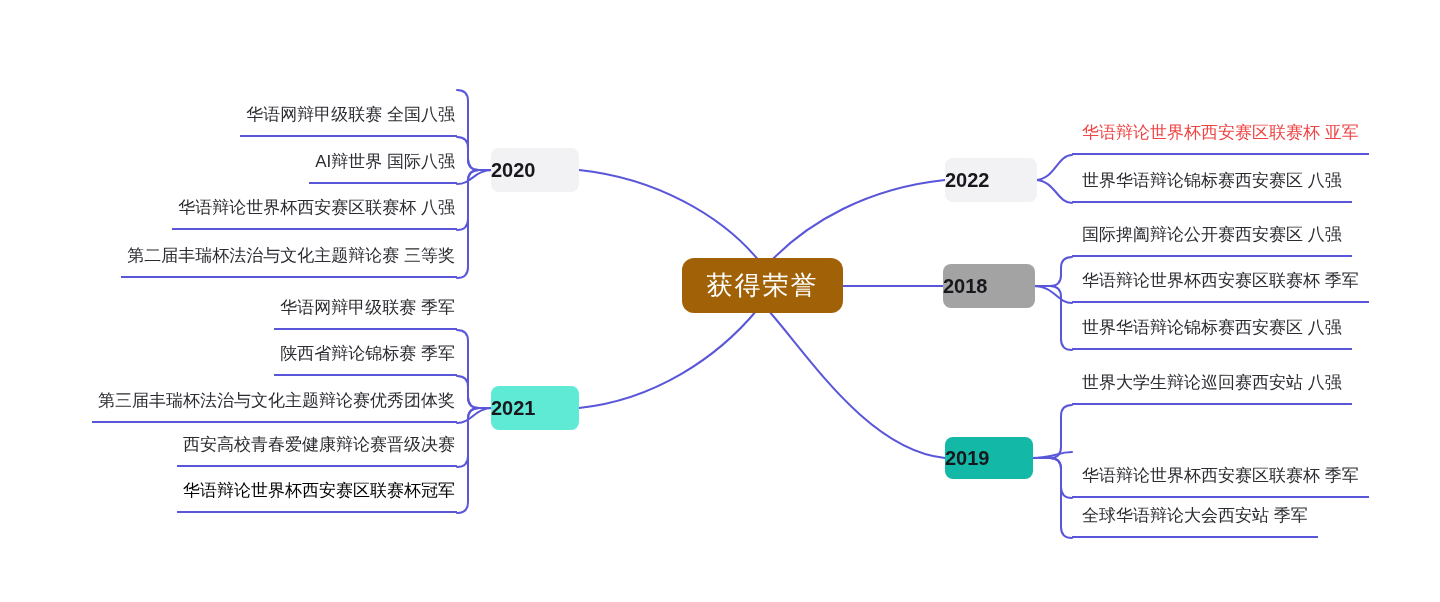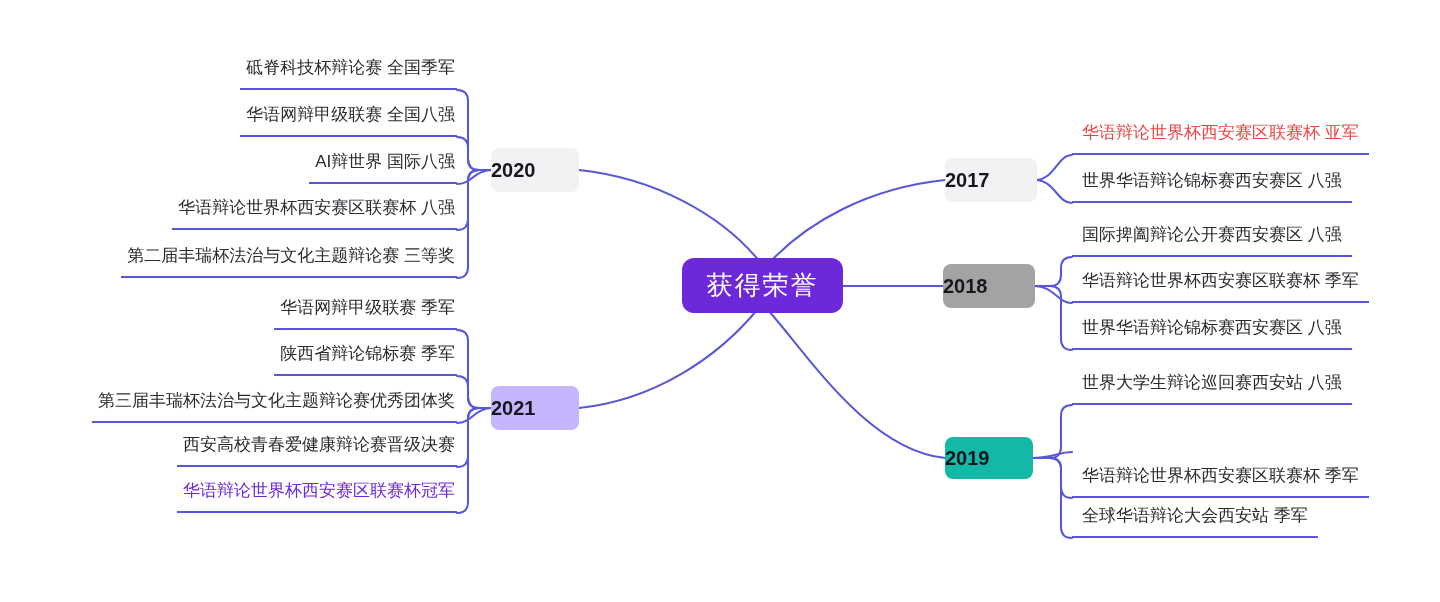--- a/index.html
+++ b/index.html
@@ -58,42 +58,41 @@
       <path d="M 1072,257 Q 1061,257 1061,268 L 1061,275 Q 1061,286 1050,286 L 1033,286" fill="none" stroke="#5956d9" stroke-width="2" stroke-linecap="round"></path>
       <path d="M 1072,303 C 1057,303 1055,286 1033,286" fill="none" stroke="#5956d9" stroke-width="2" stroke-linecap="round"></path>
       <path d="M 1072,350 Q 1061,350 1061,339 L 1061,297 Q 1061,286 1050,286 L 1033,286" fill="none" stroke="#5956d9" stroke-width="2" stroke-linecap="round"></path>
       <path d="M 945,458 C 868,450 808,355 768,310" fill="none" stroke="#5956d9" stroke-width="2" stroke-linecap="round"></path>
       <path d="M 1072,405 Q 1061,405 1061,416 L 1061,447 Q 1061,458 1050,458 L 1031,458" fill="none" stroke="#5956d9" stroke-width="2" stroke-linecap="round"></path>
       <path d="M 1072,452 C 1057,452 1055,458 1031,458" fill="none" stroke="#5956d9" stroke-width="2" stroke-linecap="round"></path>
       <path d="M 1072,498 Q 1061,498 1061,487 L 1061,469 Q 1061,458 1050,458 L 1031,458" fill="none" stroke="#5956d9" stroke-width="2" stroke-linecap="round"></path>
       <path d="M 1072,538 Q 1061,538 1061,527 L 1061,469 Q 1061,458 1050,458 L 1031,458" fill="none" stroke="#5956d9" stroke-width="2" stroke-linecap="round"></path>
     </svg>
 
-  <div class="central" id="central-topic" style="left: 682px; top: 258px; width: 161px; height: 55px; background: #6d28d9; color: rgb(255, 255, 255);">
+  <div class="central" id="central-topic" style="left: 682px; top: 258px; width: 161px; height: 55px; background: #a16207; color: rgb(255, 255, 255);">
     <span>获得荣誉</span>
   </div>
 
 <div class="year" style="left: 491px; top: 148px; width: 88px; height: 44px; background: rgb(242, 242, 244); color: rgb(23, 23, 29);">
       <span>2020</span>
     </div>
-    <div class="item left" style="top: 58px; border-bottom: 2px solid rgb(89, 86, 217); color: rgb(43, 43, 49); right: 983px;">砥脊科技杯辩论赛 全国季军</div>
     <div class="item left" style="top: 105px; border-bottom: 2px solid rgb(89, 86, 217); color: rgb(43, 43, 49); right: 983px;">华语网辩甲级联赛 全国八强</div>
     <div class="item left" style="top: 152px; border-bottom: 2px solid rgb(89, 86, 217); color: rgb(43, 43, 49); right: 983px;">AI辩世界 国际八强</div>
     <div class="item left" style="top: 198px; border-bottom: 2px solid rgb(89, 86, 217); color: rgb(43, 43, 49); right: 983px;">华语辩论世界杯西安赛区联赛杯 八强</div>
     <div class="item left" style="top: 246px; border-bottom: 2px solid rgb(89, 86, 217); color: rgb(43, 43, 49); right: 983px;">第二届丰瑞杯法治与文化主题辩论赛 三等奖</div>
-    <div class="year" style="left: 491px; top: 386px; width: 88px; height: 44px; background: #c4b5fd; color: rgb(23, 23, 29);">
+    <div class="year" style="left: 491px; top: 386px; width: 88px; height: 44px; background: #5eead4; color: rgb(23, 23, 29);">
       <span>2021</span>
     </div>
     <div class="item left" style="top: 298px; border-bottom: 2px solid rgb(89, 86, 217); color: rgb(43, 43, 49); right: 983px;">华语网辩甲级联赛 季军</div>
     <div class="item left" style="top: 344px; border-bottom: 2px solid rgb(89, 86, 217); color: rgb(43, 43, 49); right: 983px;">陕西省辩论锦标赛 季军</div>
     <div class="item left" style="top: 391px; border-bottom: 2px solid rgb(89, 86, 217); color: rgb(43, 43, 49); right: 983px;">第三届丰瑞杯法治与文化主题辩论赛优秀团体奖</div>
     <div class="item left" style="top: 435px; border-bottom: 2px solid rgb(89, 86, 217); color: rgb(43, 43, 49); right: 983px;">西安高校青春爱健康辩论赛晋级决赛</div>
-    <div class="item left" style="top: 481px; border-bottom: 2px solid rgb(89, 86, 217); color: #6d28d9; right: 983px;">华语辩论世界杯西安赛区联赛杯冠军</div>
+    <div class="item left" style="top: 481px; border-bottom: 2px solid rgb(89, 86, 217); color: #000000; right: 983px;">华语辩论世界杯西安赛区联赛杯冠军</div>
     <div class="year" style="left: 945px; top: 158px; width: 92px; height: 44px; background: rgb(242, 242, 244); color: rgb(23, 23, 29);">
-      <span>2017</span>
+      <span>2022</span>
     </div>
     <div class="item right" style="top: 123px; border-bottom: 2px solid rgb(89, 86, 217); color: #ef4444; left: 1072px;">华语辩论世界杯西安赛区联赛杯 亚军</div>
     <div class="item right" style="top: 171px; border-bottom: 2px solid rgb(89, 86, 217); color: rgb(43, 43, 49); left: 1072px;">世界华语辩论锦标赛西安赛区 八强</div>
     <div class="year" style="left: 943px; top: 264px; width: 92px; height: 44px; background: #a3a3a3; color: rgb(23, 23, 29);">
       <span>2018</span>
     </div>
     <div class="item right" style="top: 225px; border-bottom: 2px solid rgb(89, 86, 217); color: rgb(43, 43, 49); left: 1072px;">国际捭阖辩论公开赛西安赛区 八强</div>
     <div class="item right" style="top: 271px; border-bottom: 2px solid rgb(89, 86, 217); color: rgb(43, 43, 49); left: 1072px;">华语辩论世界杯西安赛区联赛杯 季军</div>
     <div class="item right" style="top: 318px; border-bottom: 2px solid rgb(89, 86, 217); color: rgb(43, 43, 49); left: 1072px;">世界华语辩论锦标赛西安赛区 八强</div>
     <div class="year" style="left: 945px; top: 437px; width: 88px; height: 42px; background: #14b8a6; color: rgb(23, 23, 29);">

